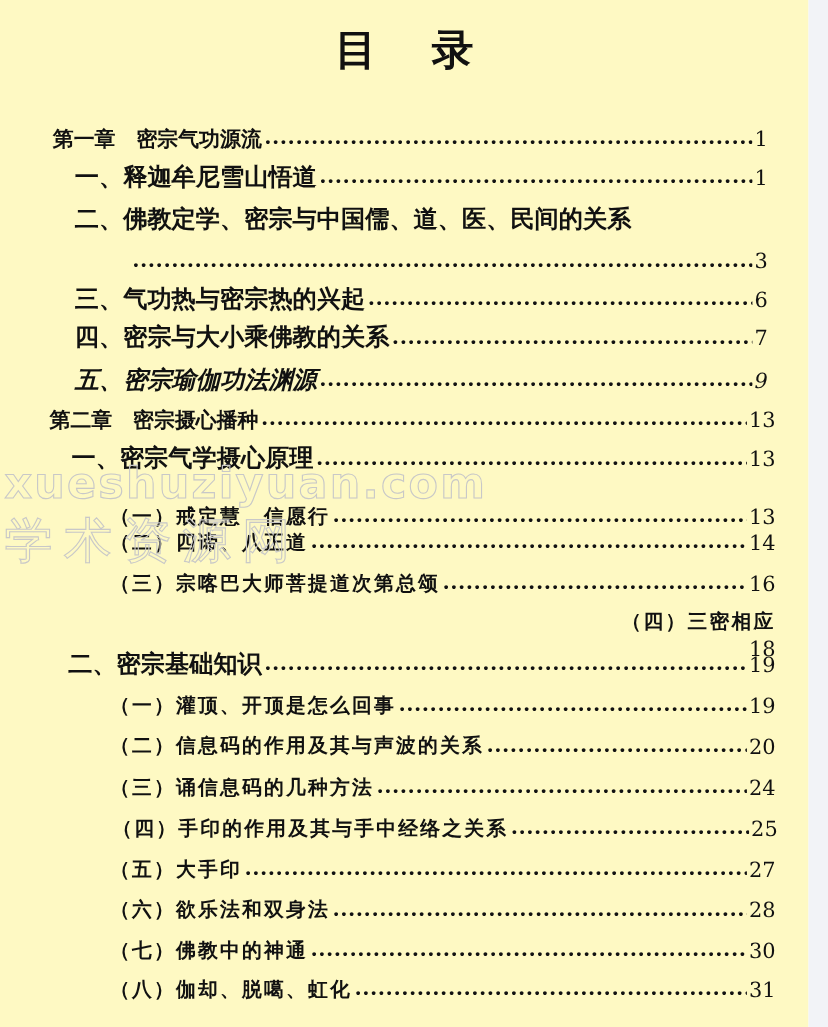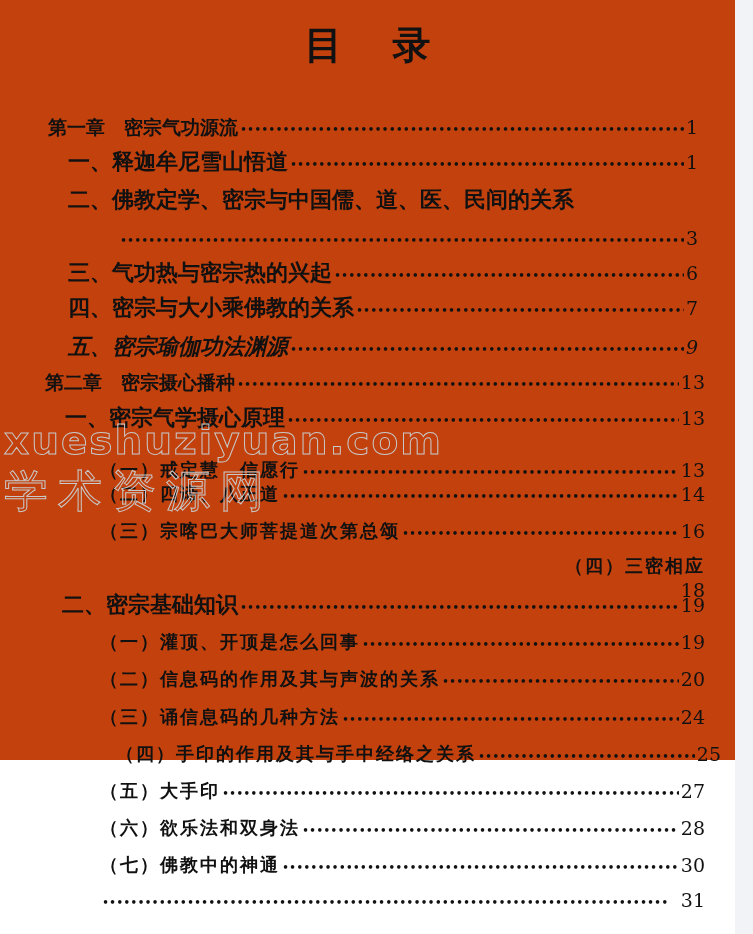--- a/index.html
+++ b/index.html
@@ -3,22 +3,22 @@
 <meta charset="utf-8">
 <style>
   html, body { margin: 0; padding: 0; }
   body {
     width: 753px; height: 934px; position: relative; overflow: hidden;
     background: #ffffff;
     font-family: "DejaVu Serif", "Liberation Serif", serif;
     color: #111;
   }
   .page {
-    position: absolute; left: 0; top: 0; width: 735px; height: 760px;
-    background: #c2410c;
+    position: absolute; left: 0; top: 0; width: 735px; height: 934px;
+    background: #fef9c3;
   }
   .side-strip {
     position: absolute; left: 735px; top: 0; width: 18px; height: 934px;
     background: #f2f3f7;
   }
   .title {
     position: absolute; top: 20px; left: 0; width: 735px; text-align: center;
     font-family: "DejaVu Sans", sans-serif; font-weight: bold; font-size: 38px;
     letter-spacing: 50px; padding-left: 50px; box-sizing: border-box;
   }
@@ -142,21 +142,21 @@
     <span class="dots">••••••••••••••••••••••••••••••••••••••••••••••••••••••••••••••••••••••••••••••••</span>
     <span class="page-num">20</span>
   </div>
 
   <div class="entry sub" style="left:100px; top:703px; width:605px;">
     <span class="label">（三）诵信息码的几种方法</span>
     <span class="dots">••••••••••••••••••••••••••••••••••••••••••••••••••••••••••••••••••••••••••••••••</span>
     <span class="page-num">24</span>
   </div>
 
-  <div class="entry sub" style="left:116px; top:740px; width:605px;">
+  <div class="entry sub" style="left:102px; top:740px; width:605px;">
     <span class="label">（四）手印的作用及其与手中经络之关系</span>
     <span class="dots">••••••••••••••••••••••••••••••••••••••••••••••••••••••••••••••••••••••••••••••••</span>
     <span class="page-num">25</span>
   </div>
 
   <div class="entry sub" style="left:100px; top:777px; width:605px;justify-content:center;">
     <span class="label">（五）大手印</span>
     <span class="dots">••••••••••••••••••••••••••••••••••••••••••••••••••••••••••••••••••••••••••••••••</span>
     <span class="page-num">27</span>
   </div>
@@ -167,20 +167,21 @@
     <span class="page-num">28</span>
   </div>
 
   <div class="entry sub" style="left:100px; top:851px; width:605px;">
     <span class="label">（七）佛教中的神通</span>
     <span class="dots">••••••••••••••••••••••••••••••••••••••••••••••••••••••••••••••••••••••••••••••••</span>
     <span class="page-num">30</span>
   </div>
 
   <div class="entry sub" style="left:100px; top:886px; width:605px;">
+    <span class="label">（八）伽却、脱噶、虹化</span>
     <span class="dots">••••••••••••••••••••••••••••••••••••••••••••••••••••••••••••••••••••••••••••••••</span>
     <span class="page-num">31</span>
   </div>
 
   <div class="watermark wm1">xueshuziyuan.com</div>
   <div class="watermark wm2">学术资源网</div>
 </div>
 
 <div class="side-strip"></div>
 

